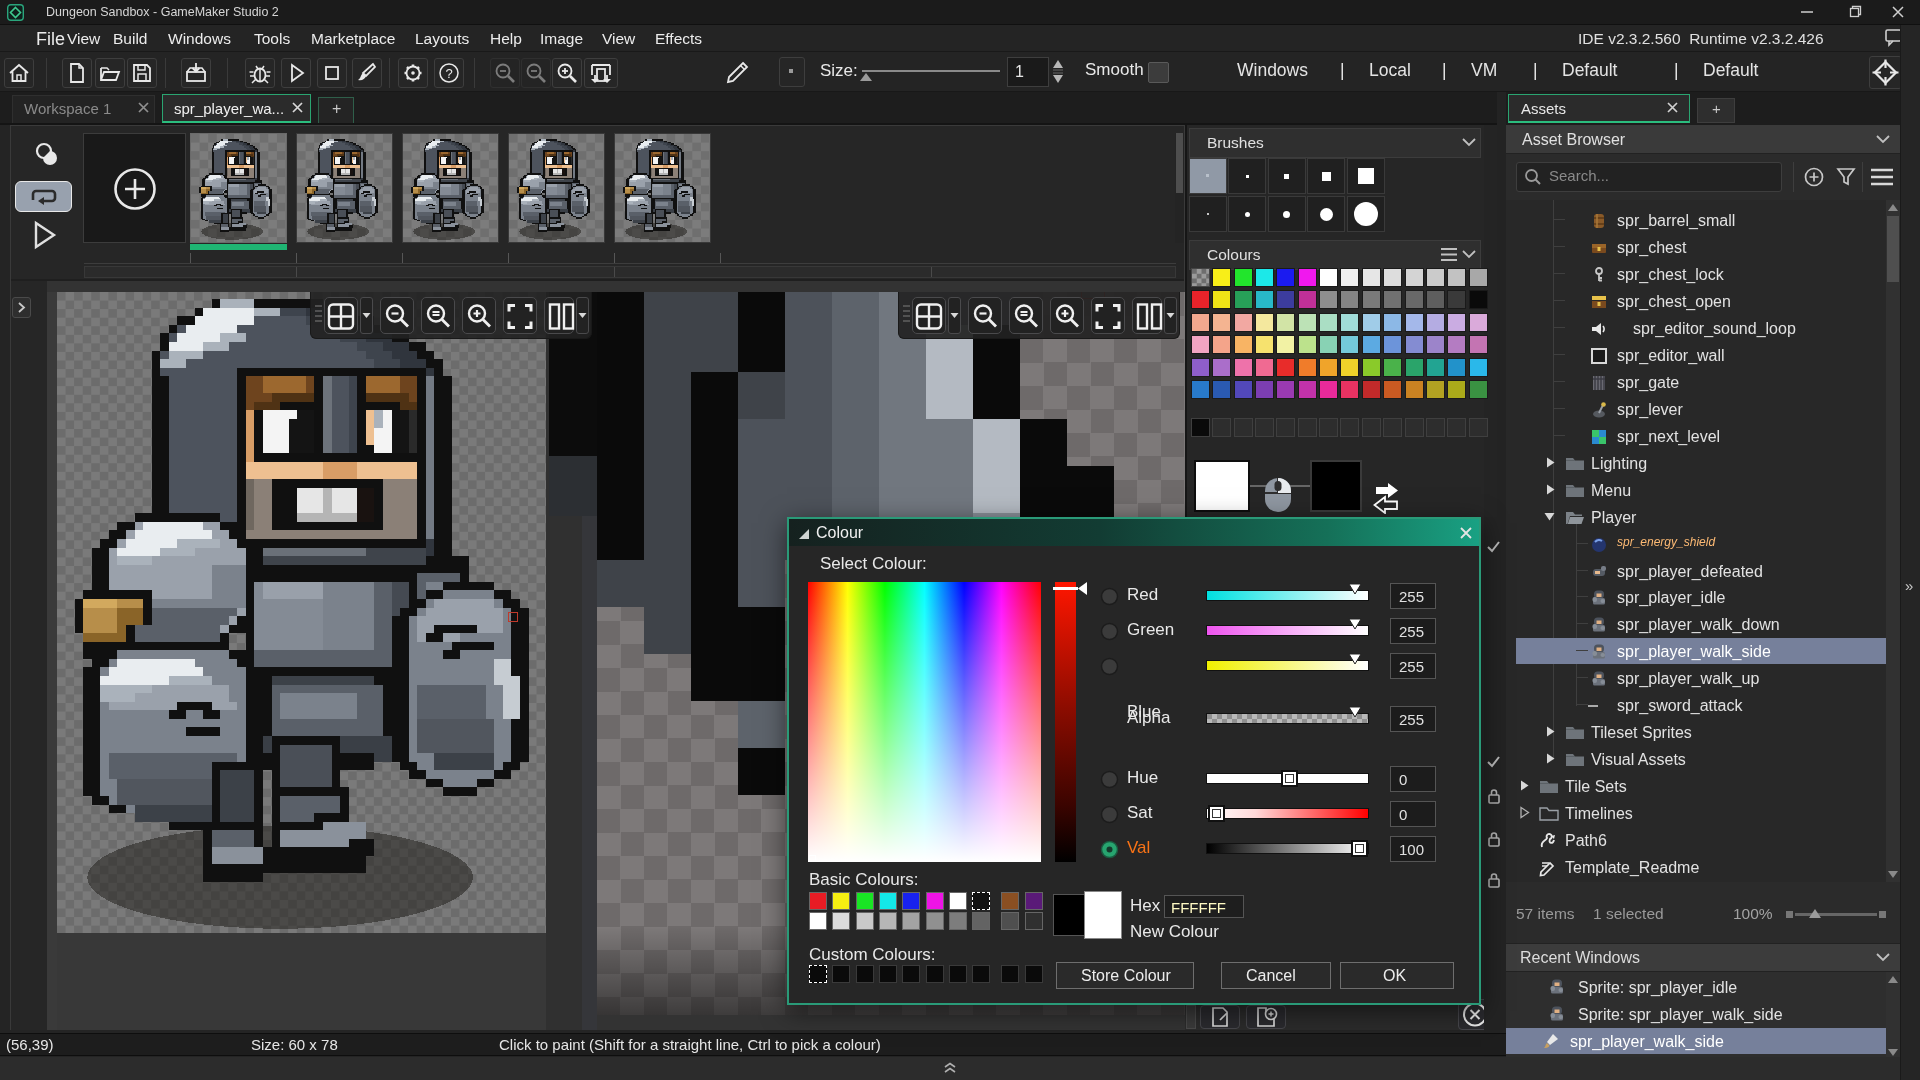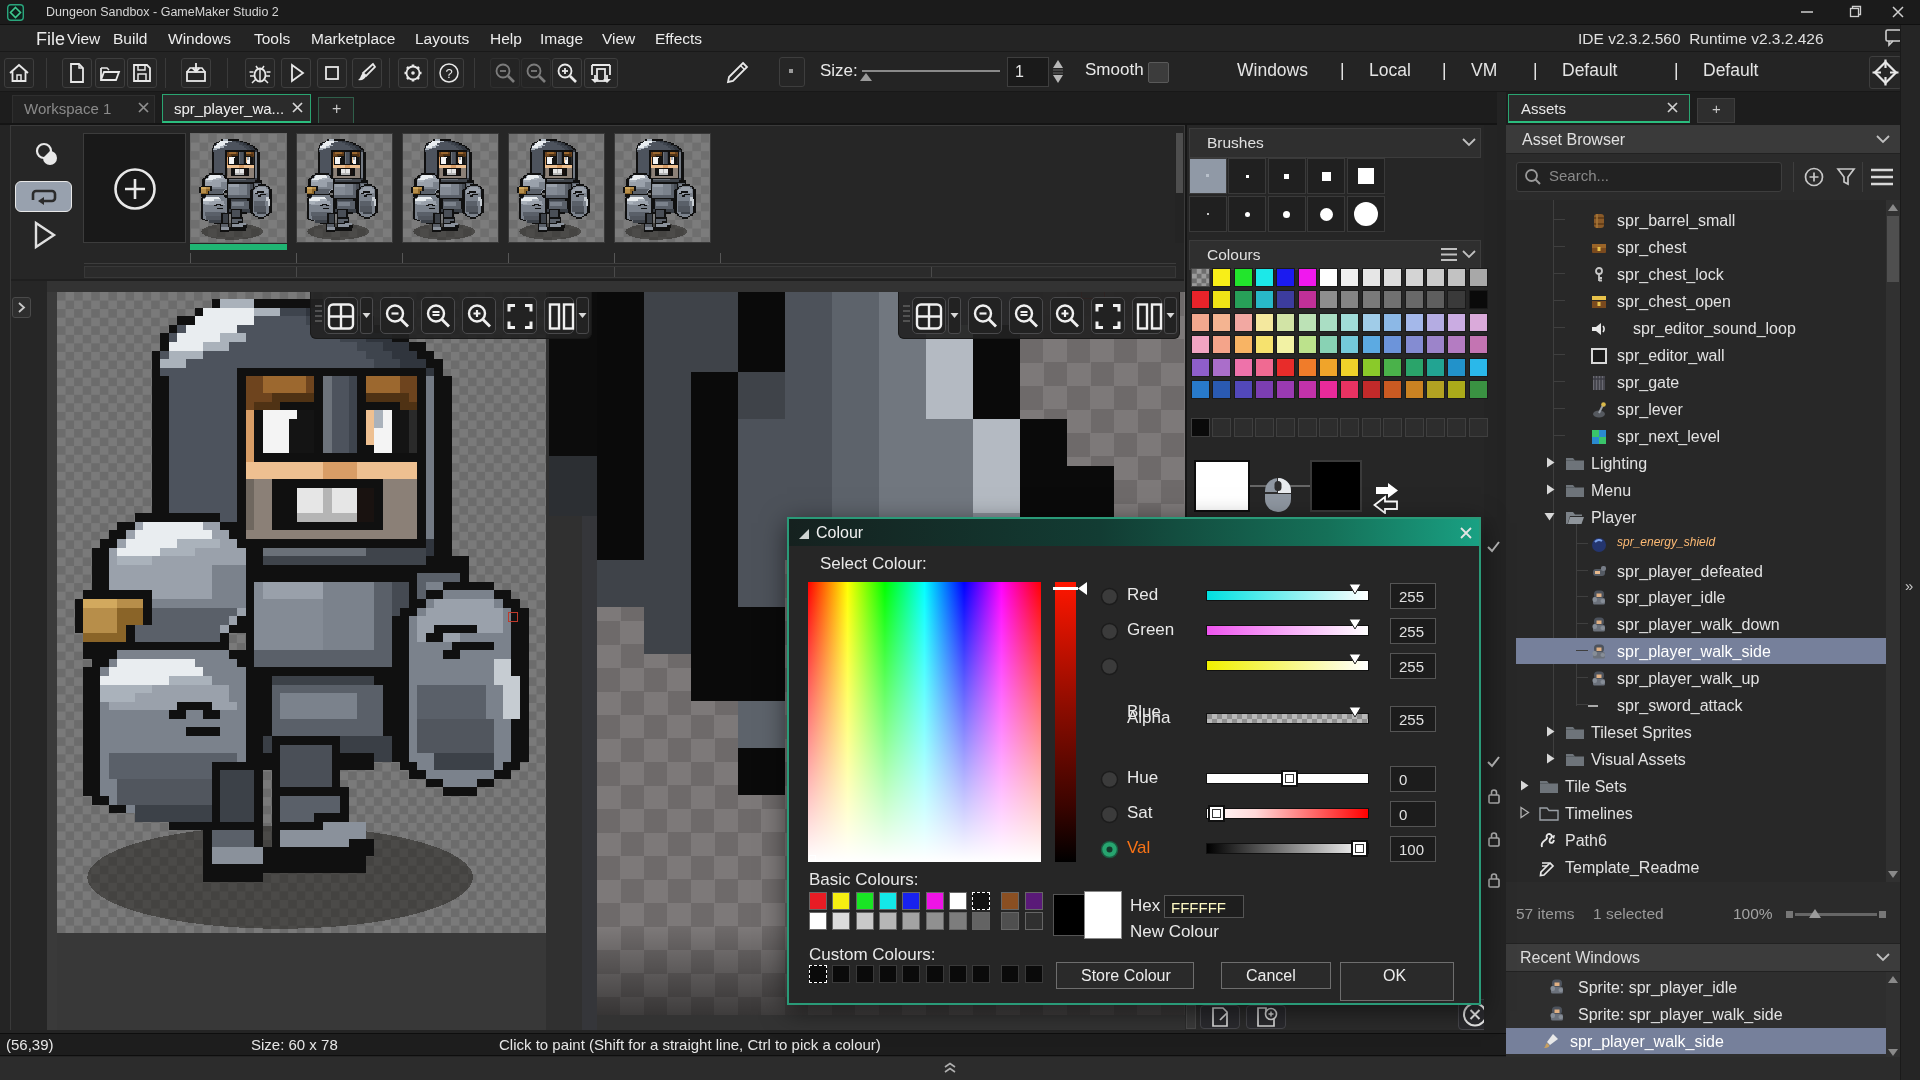--- a/index.html
+++ b/index.html
@@ -1004,21 +1004,21 @@
 <div class="" style="left:948.8px;top:965px;width:18px;height:18px;background:#0a0a0a;border:1px solid #3a3a3a"></div>
 <div class="" style="left:972.1px;top:965px;width:18px;height:18px;background:#0a0a0a;border:1px solid #3a3a3a"></div>
 <div class="" style="left:1001.4px;top:965px;width:18px;height:18px;background:#0a0a0a;border:1px solid #3a3a3a"></div>
 <div class="" style="left:1024.7px;top:965px;width:18px;height:18px;background:#0a0a0a;border:1px solid #3a3a3a"></div>
 <div class="" style="left:1056px;top:962px;width:138px;height:27px;background:#2a2a2a;border:1px solid #6e6e6e">
     <span style="position:absolute;left:24px;top:4px;font-size:16px;color:#ececec">Store Colour</span>
   </div>
 <div class="" style="left:1221px;top:962px;width:110px;height:27px;background:#2a2a2a;border:1px solid #6e6e6e">
     <span style="position:absolute;left:24px;top:4px;font-size:16px;color:#ececec">Cancel</span>
   </div>
-<div class="" style="left:1340px;top:962px;width:114px;height:39px;background:#2a2a2a;border:1px solid #6e6e6e">
+<div class="" style="left:1340px;top:962px;width:114px;height:27px;background:#2a2a2a;border:1px solid #6e6e6e">
     <span style="position:absolute;left:42px;top:4px;font-size:16px;color:#ececec">OK</span>
   </div>
 <svg width="0" height="0" style="position:absolute">
     <defs>
       <symbol id="kn" viewBox="0 0 60 78">
         <ellipse cx="25" cy="70.5" rx="22.5" ry="6" fill="#1c1916" opacity="0.5"></ellipse>
 <rect x="17" y="3" width="1" height="1" fill="#101010"></rect>
 <rect x="18" y="3" width="4" height="1" fill="#aab2bb"></rect>
 <rect x="22" y="3" width="8" height="1" fill="#101010"></rect>
 <rect x="15" y="4" width="1" height="1" fill="#101010"></rect>

